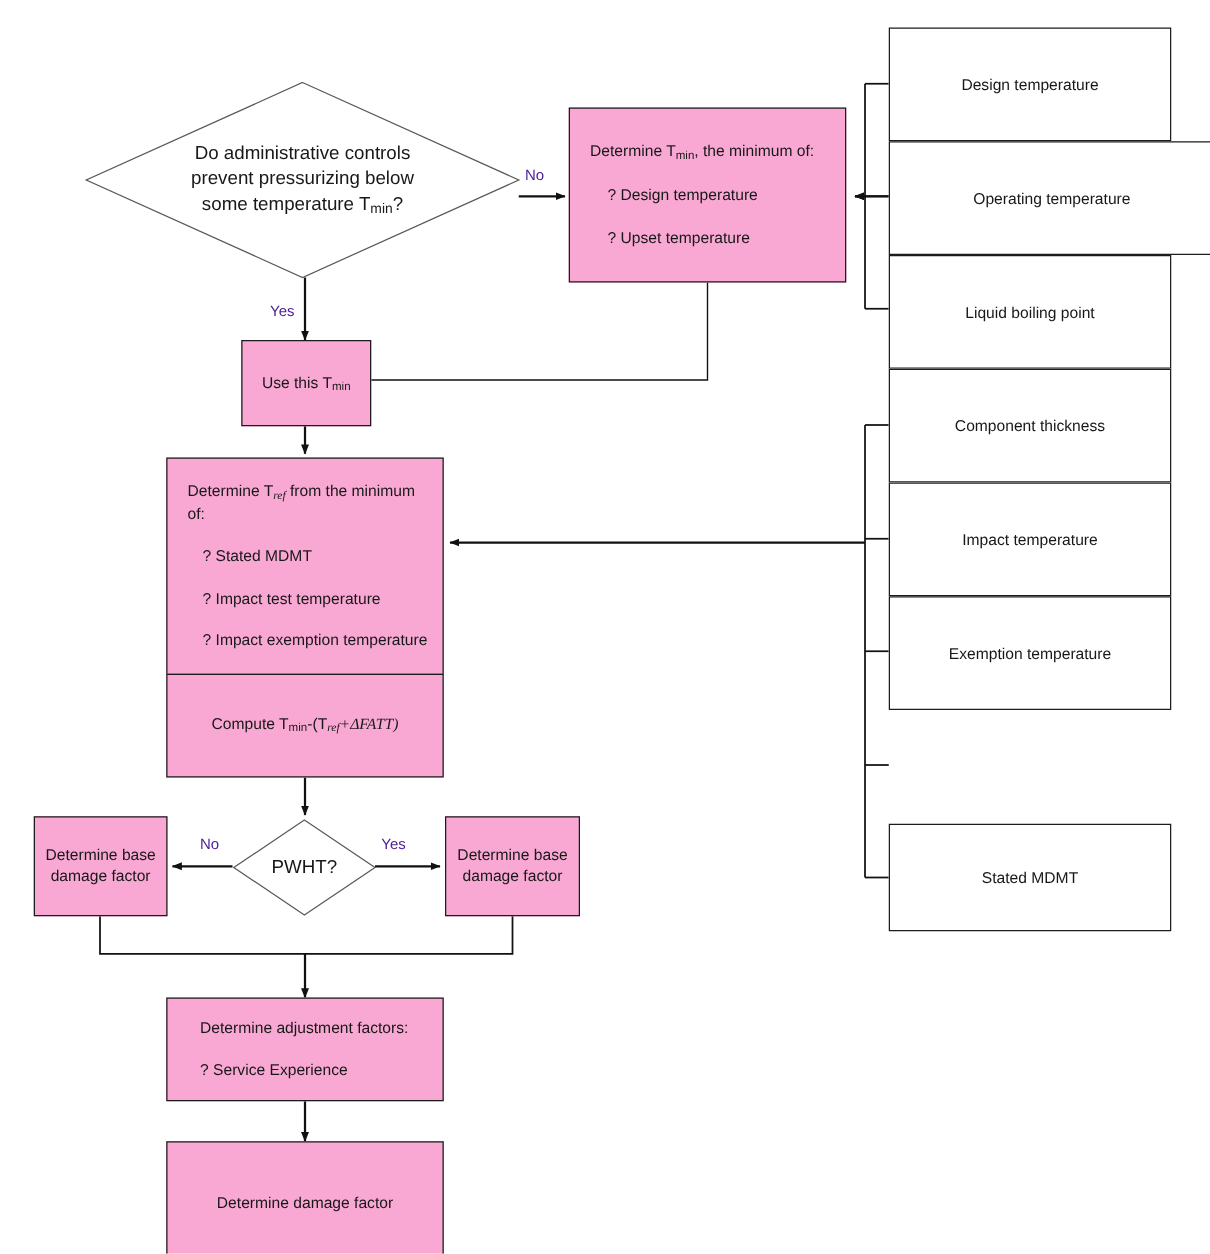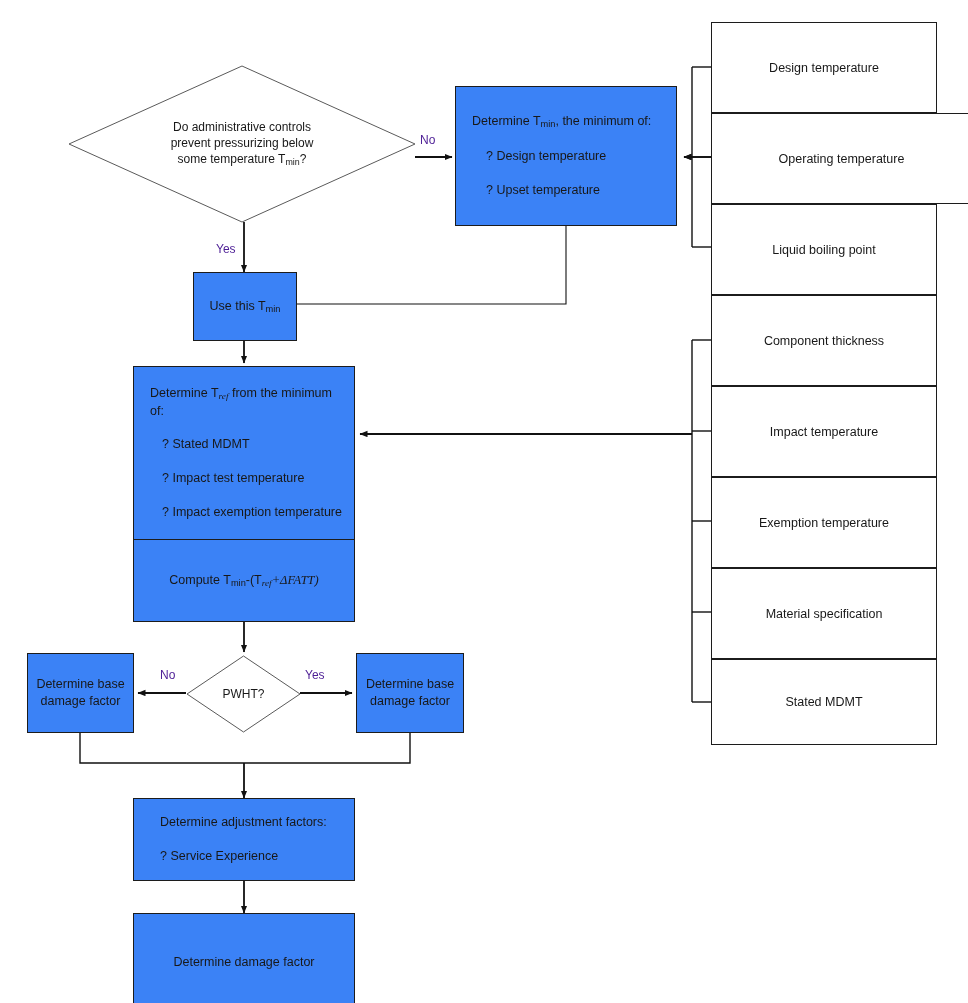--- a/index.html
+++ b/index.html
@@ -23,21 +23,21 @@
     position: absolute;
     left: 0;
     top: 0;
     width: 968px;
     height: 1003px;
     pointer-events: none;
   }
   .node {
     position: absolute;
     box-sizing: border-box;
-    background: #3b82f6;
+    background: #f9a8d4;
     border: 1px solid #1c1c1c;
     display: flex;
     align-items: center;
     justify-content: center;
     text-align: center;
     font-size: 12.5px;
     line-height: 1.35;
     color: #181818;
     white-space: pre-line;
   }
@@ -76,21 +76,21 @@
   .diamond-label {
     position: absolute;
     left: 0;
     top: 0;
     width: 100%;
     height: 100%;
     display: flex;
     align-items: center;
     justify-content: center;
     text-align: center;
-    font-size: 12px;
+    font-size: 15px;
     line-height: 1.35;
     color: #181818;
     white-space: pre-line;
   }
   .edge-label {
     position: absolute;
     font-size: 12px;
     color: #4c1d95;
     background: transparent;
     white-space: nowrap;
@@ -257,20 +257,17 @@
 
   <div class="ref-box" style="left:711px; top:295px; width:226px; height:91px;">
     <span>Component thickness</span>
   </div>
   <div class="ref-box" style="left:711px; top:386px; width:226px; height:91px;">
     <span>Impact temperature</span>
   </div>
   <div class="ref-box" style="left:711px; top:477px; width:226px; height:91px;">
     <span>Exemption temperature</span>
   </div>
-  <div class="ref-box" style="left:711px; top:568px; width:226px; height:91px;">
-    <span>Material specification</span>
-  </div>
   <div class="ref-box" style="left:711px; top:659px; width:226px; height:86px;">
     <span>Stated MDMT</span>
   </div>
 
 </div>
 
 </body></html>

